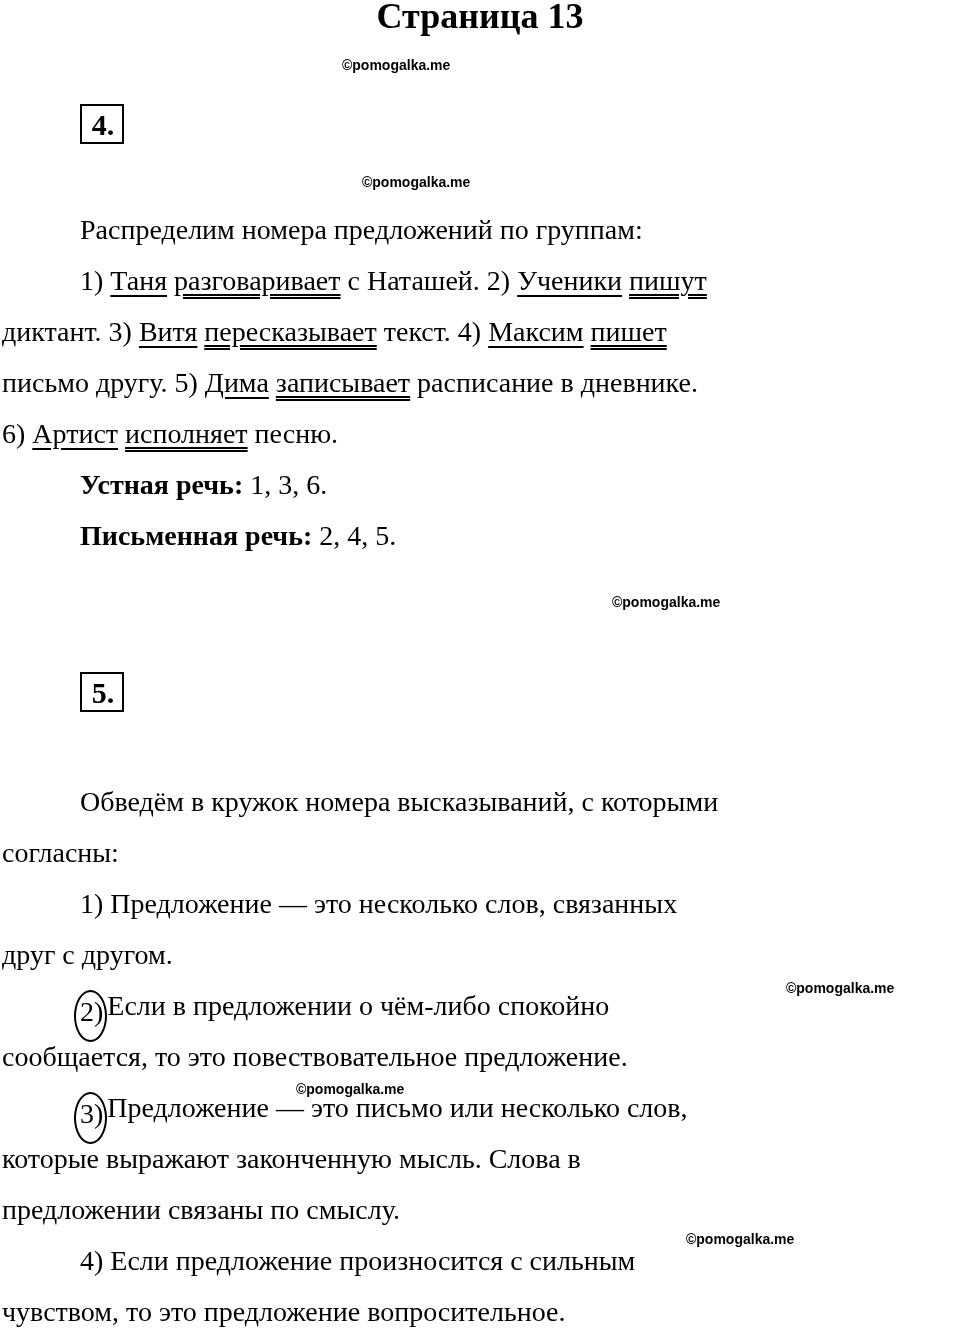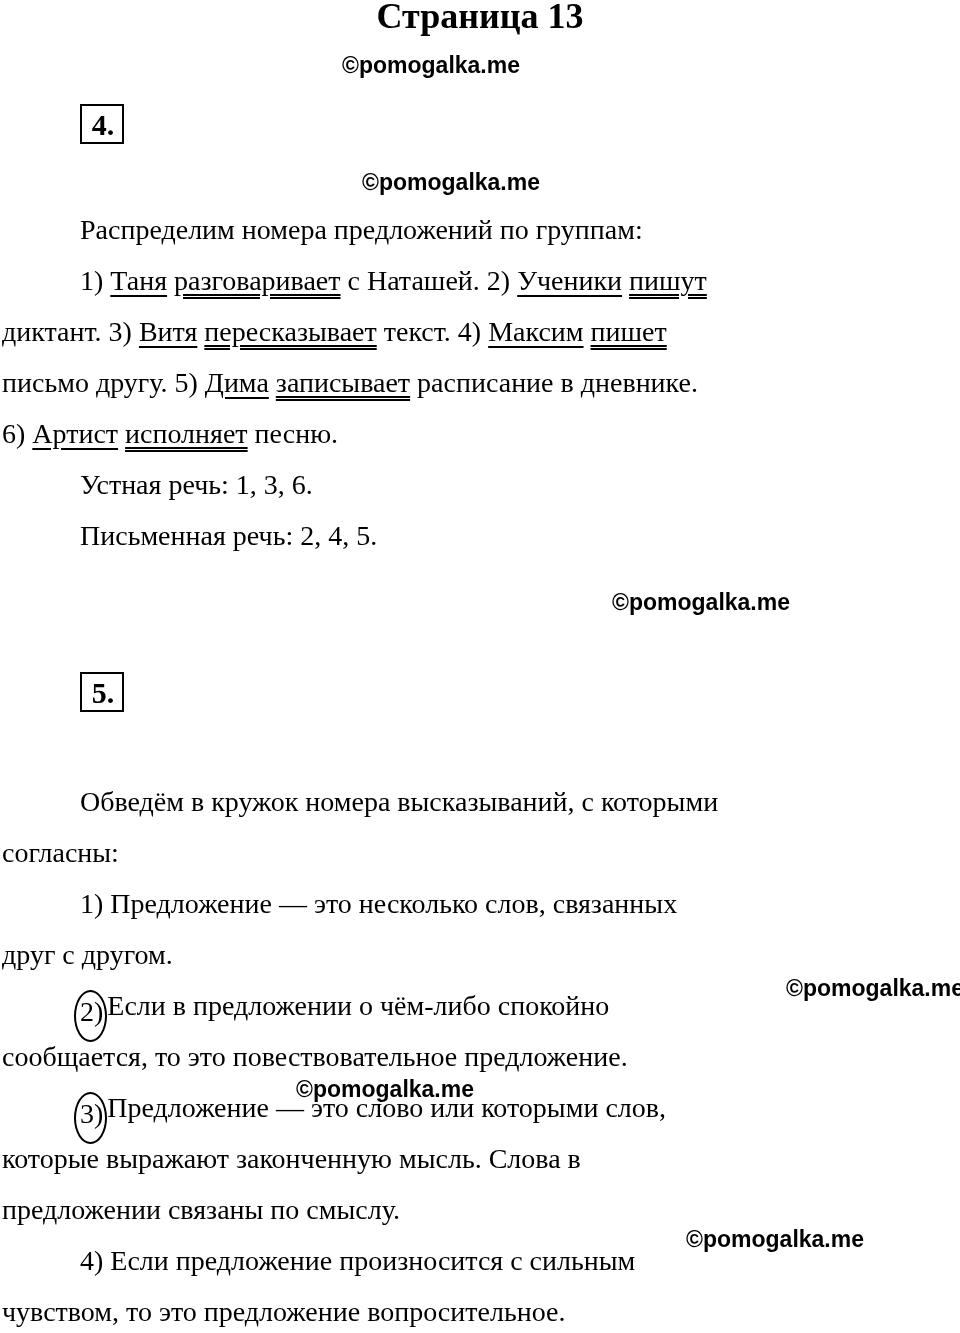--- a/index.html
+++ b/index.html
@@ -7,35 +7,35 @@
     width: 960px; height: 1333px; position: relative; overflow: hidden;
     font-family: "Liberation Serif", "DejaVu Serif", serif;
     color: #000000;
   }
   .title {
     position: absolute; top: -6px; left: 0; width: 960px; text-align: center;
     font-size: 36px; font-weight: bold; line-height: 44px;
   }
   .wm {
     position: absolute; font-family: "Liberation Sans", "DejaVu Sans", sans-serif;
-    font-weight: bold; font-size: 23px; line-height: 22px; white-space: nowrap;
+    font-weight: bold; font-size: 14px; line-height: 22px; white-space: nowrap;
   }
   .numbox {
     position: absolute; border: 2px solid #000; width: 44px; height: 40px;
     box-sizing: border-box; font-size: 30px; font-weight: bold; line-height: 38px;
     text-align: center; padding-left: 2px;
   }
   .line {
     position: absolute; left: 2px; font-size: 28px; line-height: 50px;
     white-space: nowrap;
   }
   .ind { left: 80px; }
   .u1 { text-decoration: underline; text-decoration-thickness: 2px; text-underline-offset: 5px; margin-top: 41px; }
   .u2 { text-decoration: underline double; text-decoration-thickness: 2px; text-underline-offset: 4px; }
-  .b { font-weight: normal; }
+  .b { font-weight: bold; }
   .circ {
     display: inline-block; border: 2px solid #000; border-radius: 50%;
     padding: 0 2px 0 4px; margin-left: -6px; line-height: 40px; height: 52px;
     box-sizing: border-box; vertical-align: -6px;
   }
 </style>
 </head>
 <body>
 
 <div class="title">Страница 13</div>
@@ -73,21 +73,21 @@
 <div class="wm" style="left:786px;top:977px;">©pomogalka.me</div>
 
 <div class="line ind" style="top:981px;">
   <span class="circ">2)</span><span>Если в предложении о чём-либо спокойно</span>
 </div>
 <div class="line" style="top:1032px;">сообщается, то это повествовательное предложение.</div>
 
 <div class="wm" style="left:296px;top:1078px;">©pomogalka.me</div>
 
 <div class="line ind" style="top:1083px;">
-  <span class="circ">3)</span><span>Предложение — это слово или которыми слов,</span>
+  <span class="circ">3)</span><span>Предложение — это письмо или несколько слов,</span>
 </div>
 <div class="line" style="top:1134px;">которые выражают законченную мысль. Слова в</div>
 <div class="line" style="top:1185px;">предложении связаны по смыслу.</div>
 
 <div class="wm" style="left:686px;top:1228px;">©pomogalka.me</div>
 
 <div class="line ind" style="top:1236px;">4) Если предложение произносится с сильным</div>
 <div class="line" style="top:1287px;">чувством, то это предложение вопросительное.</div>
 
 </body></html>

